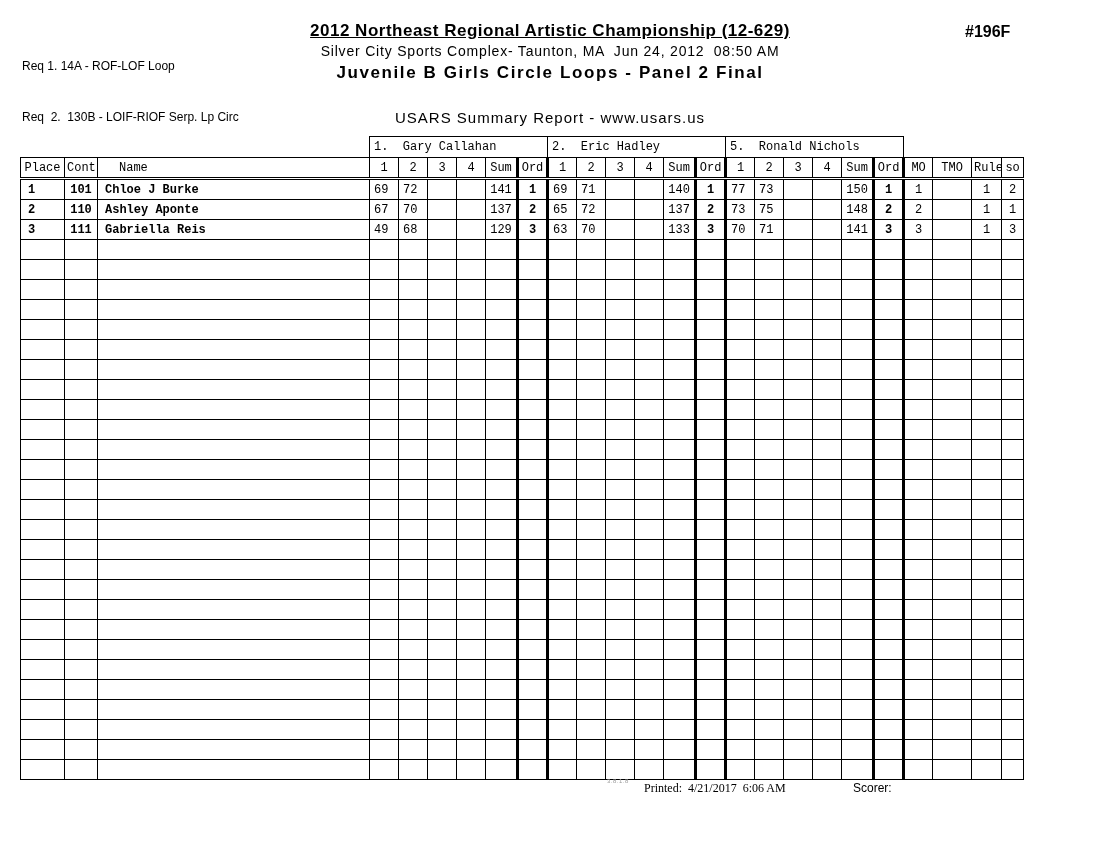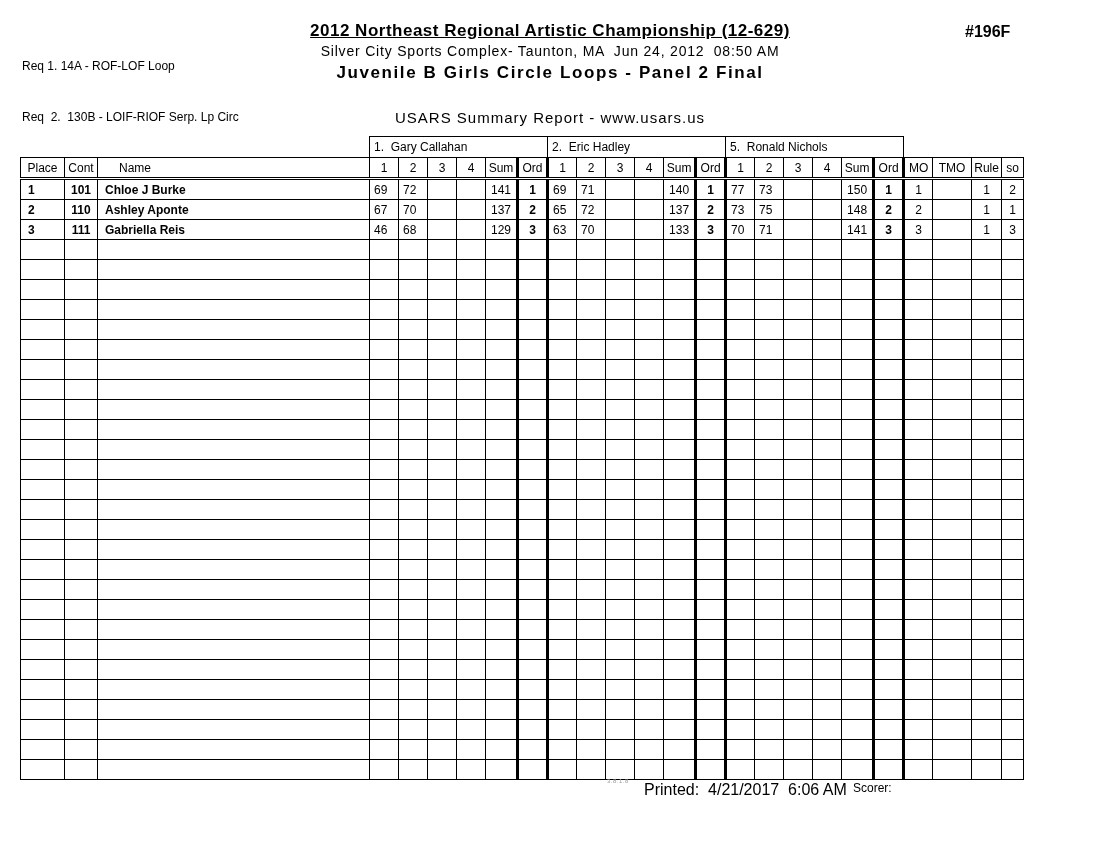--- a/index.html
+++ b/index.html
@@ -10,37 +10,37 @@
   .req{position:absolute;left:22px;top:24px;font-size:12px;line-height:17px;white-space:pre;}
   .titles{position:absolute;left:0;top:20px;width:1100px;text-align:center;}
   .t1{font-size:17px;font-weight:bold;letter-spacing:.5px;line-height:21px;white-space:pre;text-decoration:underline;}
   .t2{font-size:14px;letter-spacing:.8px;line-height:20px;white-space:pre;}
   .t3{font-size:17px;font-weight:bold;letter-spacing:1.6px;line-height:23px;white-space:pre;}
   .t4{font-size:15px;letter-spacing:1px;line-height:20px;white-space:pre;margin-top:24px;}
   .evnum{position:absolute;left:965px;top:23px;font-size:16px;font-weight:bold;}
 
   
   .twrap{position:absolute;left:20px;top:136px;}
-  table{border-collapse:collapse;table-layout:fixed;width:860px;}
+  table{border-collapse:collapse;table-layout:fixed;width:860px;font-family:Liberation Mono, monospace;}
   td{border:1px solid #000;font-size:12px;height:19px;padding:0 2px;
      overflow:hidden;white-space:nowrap;line-height:14px;vertical-align:middle;}
   tr.banner-row td{height:20px;}
   td.nb{border:none;}
   td.banner{border:1px solid #000;text-align:left;padding-left:4px;white-space:pre;}
   tr.header-row td{border-bottom:3px double #000;text-align:center;}
   tr.header-row td.name-h{text-align:left;padding-left:21px;}
   td.ord{border-left:3px solid #000;border-right:3px solid #000;}
   .b{font-weight:bold;}
   .center{text-align:center;}
   .score{text-align:left;padding-left:4px;}
   .left-pad{text-align:left;padding-left:7px;}
 
   
   .ver{position:absolute;left:607px;top:778px;font-size:6px;color:#999;letter-spacing:.5px;}
-  .printed{position:absolute;left:644px;top:781px;font-size:16px;white-space:pre;}
+  .printed{position:absolute;left:644px;top:781px;font-size:12px;white-space:pre;font-family:Liberation Serif, serif;}
   .scorer{position:absolute;left:853px;top:781px;font-size:12px;}
 </style>
 </head>
 <body>
 
 <div class="page">
 
   <div class="req">
     <div>Req 1. 14A - ROF-LOF Loop</div>
     <div>Req  2.  130B - LOIF-RIOF Serp. Lp Circ</div>
@@ -170,21 +170,21 @@
             <td class="ord b center">2</td>
             <td class="center">2</td>
             <td class="center">&nbsp;</td>
             <td class="center">1</td>
             <td class="center">1</td>
           </tr>
           <tr>
             <td class="b left-pad">3</td>
             <td class="b center">111</td>
             <td class="b left-pad">Gabriella Reis</td>
-            <td class="score">46</td>
+            <td class="score">49</td>
             <td class="score">68</td>
             <td class="score">&nbsp;</td>
             <td class="score">&nbsp;</td>
             <td class="center">129</td>
             <td class="ord b center">3</td>
             <td class="score">63</td>
             <td class="score">70</td>
             <td class="score">&nbsp;</td>
             <td class="score">&nbsp;</td>
             <td class="center">133</td>

